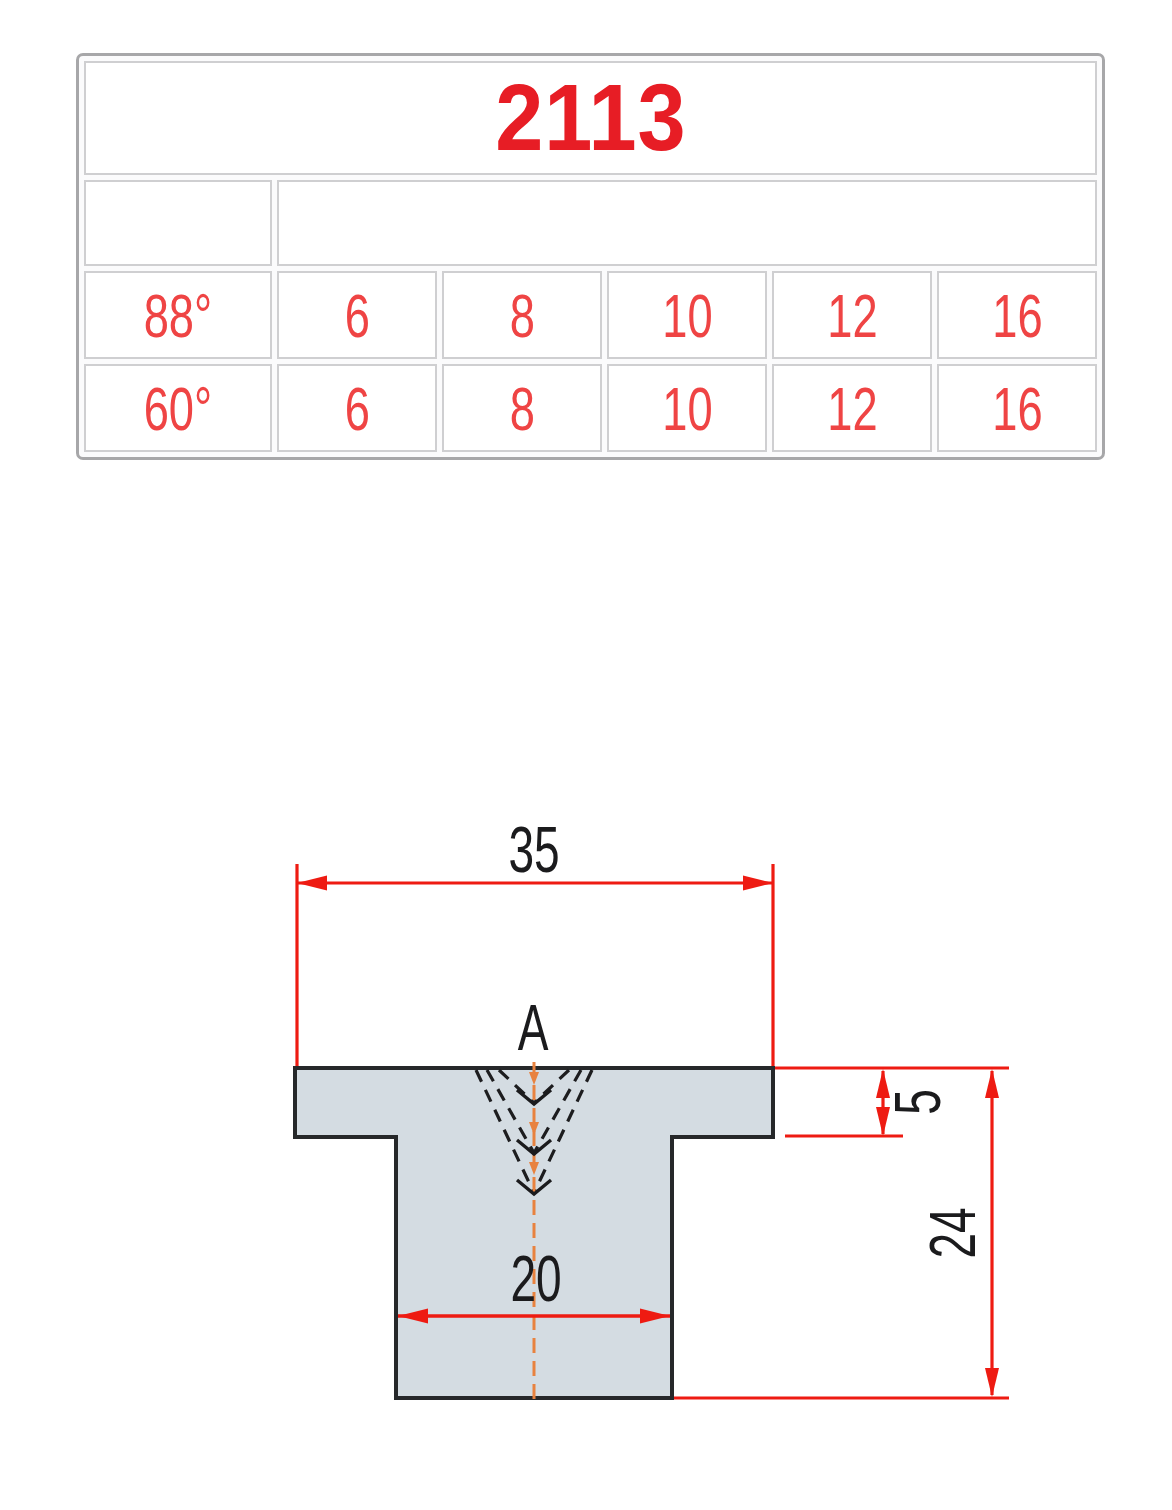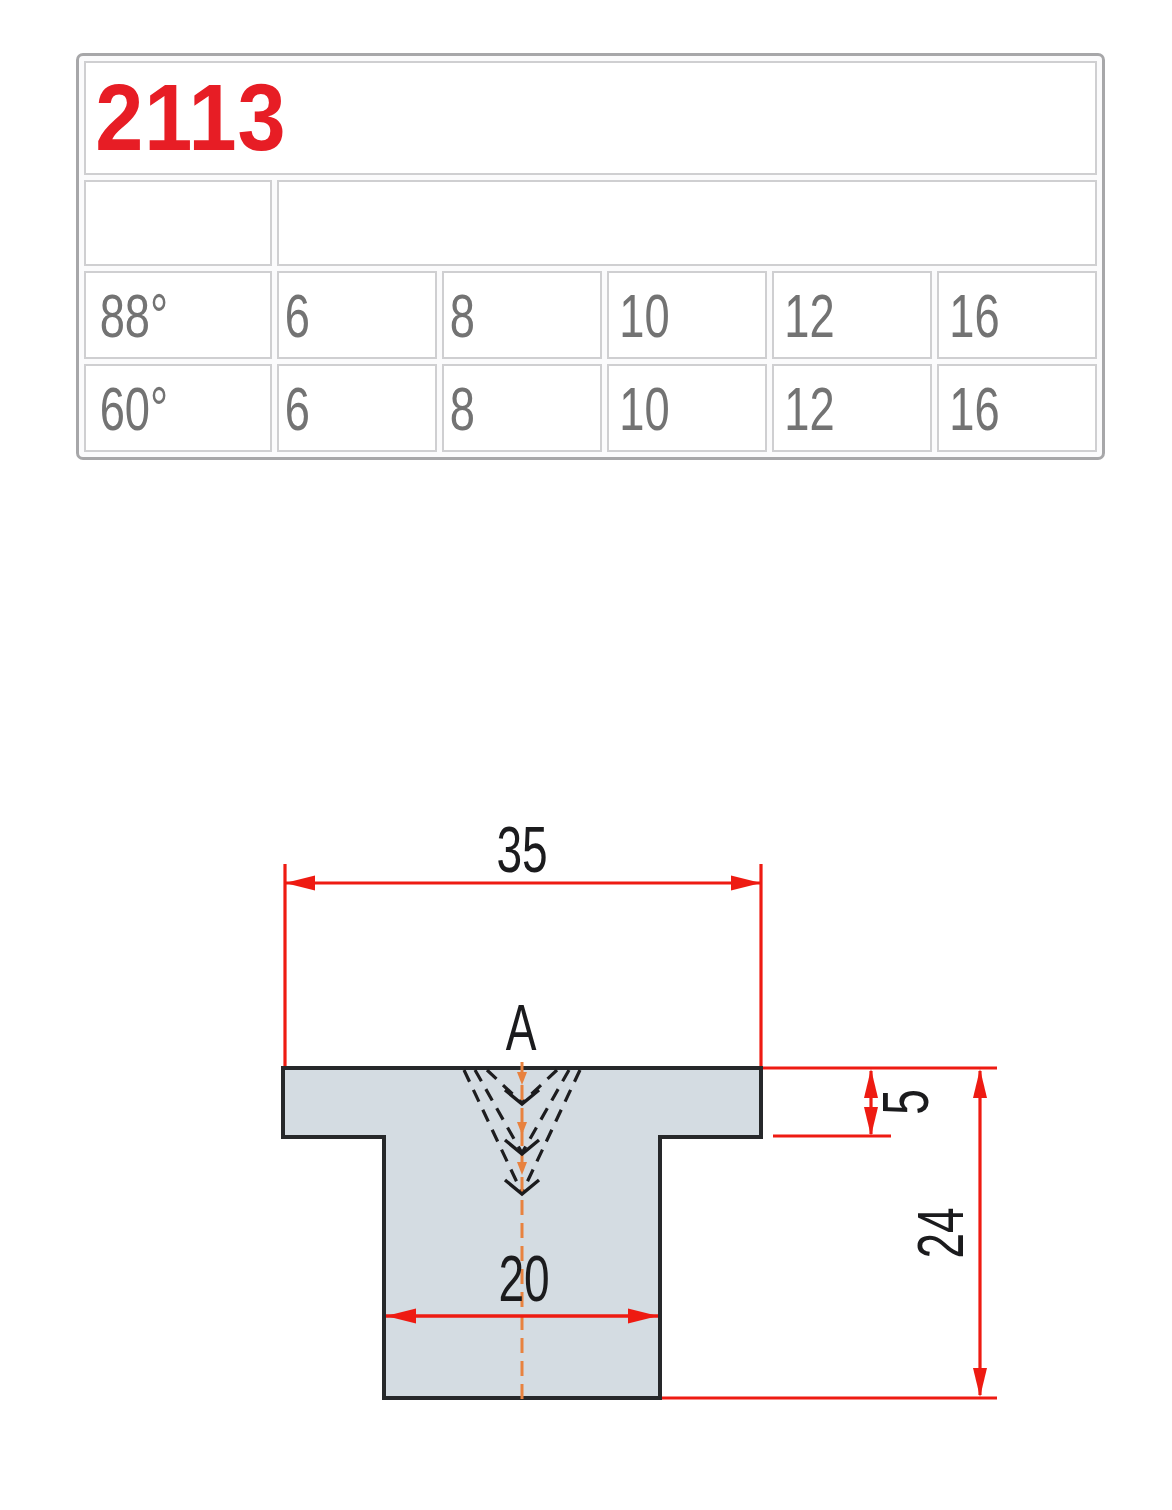--- a/index.html
+++ b/index.html
@@ -18,21 +18,21 @@
     table-layout:fixed;
     border-collapse:separate;
     border-spacing:5px;
     background:#fbfbfc;
     border:3px solid #a7a7a9;
     border-radius:7px;
   }
   table.spec td {
     border:2px solid #cfcfd1;
     background:#ffffff;
-    text-align:left;
+    text-align:center;
     vertical-align:middle;
     overflow:hidden;
   }
   td.title-cell { height:98px; border-color:#d8d8da; }
   .title-text {
     color:#e71d25;
     font-size:94px;
     font-weight:bold;
     letter-spacing:1px;
     display:inline-block;
@@ -42,26 +42,26 @@
     height:74px;
     background:linear-gradient(180deg,#d9d9db 0%,#b6b6b8 16%,#ababad 55%,#a6a6a8 100%);
     border-color:#b6b6b8;
     color:#ffffff;
     font-size:70px;
     font-weight:400;
   }
   td.data-cell {
     height:82px;
     font-size:62px;
-    color:#737373;
+    color:#ef4444;
   }
   .cond { display:inline-block; transform:scaleX(0.73); white-space:nowrap; }
 
   
-  .drawing-wrap { position:absolute; left:5px; top:780px; width:1008px; height:730px;text-decoration:underline; }
+  .drawing-wrap { position:absolute; left:17px; top:780px; width:1008px; height:730px;text-decoration:underline; }
   svg text {
     font-family:"Liberation Sans", sans-serif;
     font-size:64px;
     fill:#1b1b1d;
   }
 </style>
 </head>
 <body>
 
 <table class="spec">

